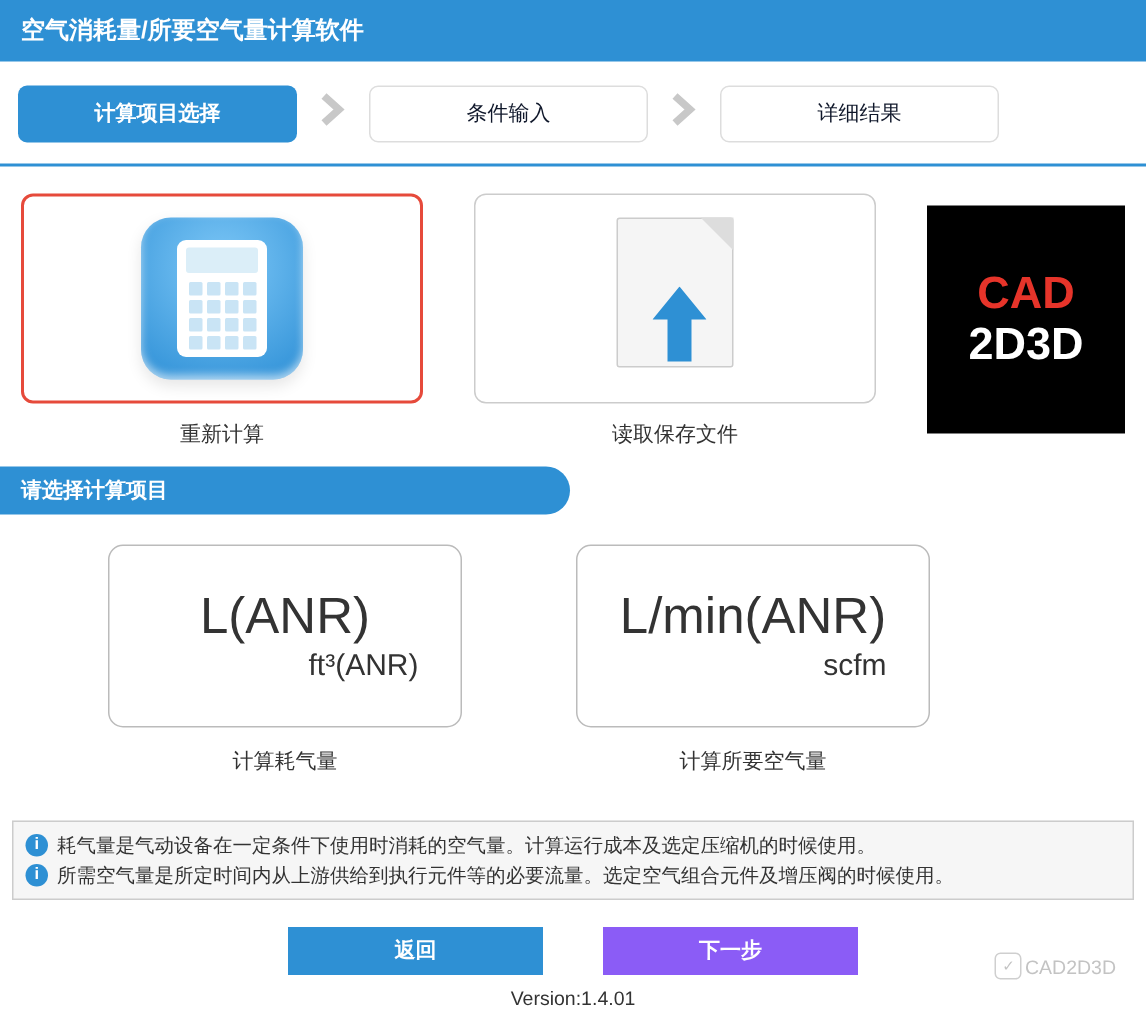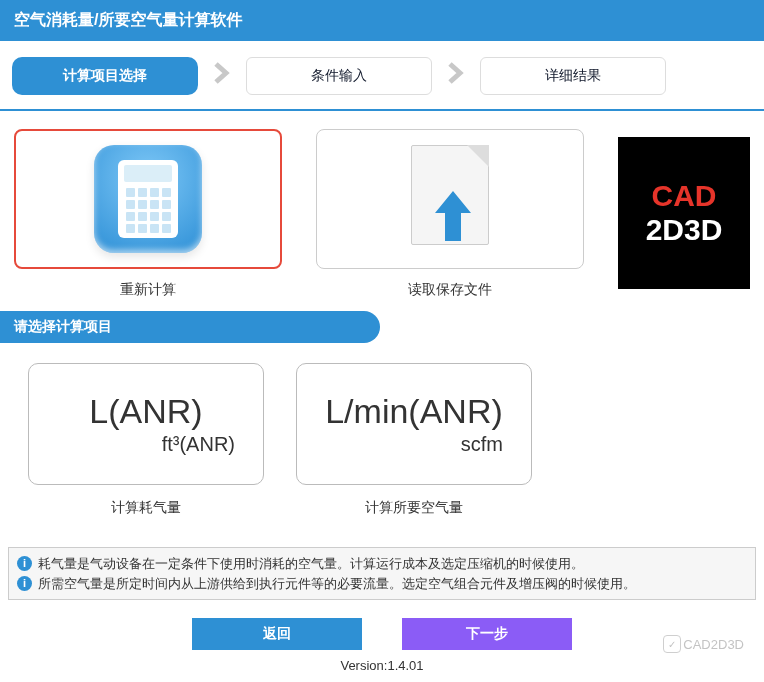--- a/index.html
+++ b/index.html
@@ -27,21 +27,20 @@
       display: flex;
       align-items: center;
       justify-content: center;
       font-size: 14px;
       border-radius: 6px;
     }
     .step.active {
       background: #2e90d4;
       color: #fff;
       font-weight: bold;
-      border-radius: 10px;
     }
     .step.disabled {
       background: #fff;
       border: 1px solid #ddd;
       color: #0f172a;
     }
     .step-arrow {
       color: #c8c8c8;
       font-size: 28px;
       font-weight: bold;
@@ -114,21 +113,21 @@
       width: 380px;
       border-radius: 0 22px 22px 0;
       margin-top: 8px;
     }
     
     .calc-options {
       display: flex;
       gap: 32px;
       padding: 20px 28px 10px 28px;
     }
-    .calc-opt-wrap { text-align: center; }
+    .calc-opt-wrap { text-align: center; margin-left: 44px; }
     .calc-opt {
       width: 236px; height: 122px;
       border: 1px solid #bbb; border-radius: 10px;
       display: flex; flex-direction: column; align-items: center; justify-content: center;
       cursor: pointer; color: #333;
     }
     .calc-opt .big { font-size: 34px; }
     .calc-opt .small { font-size: 20px; align-self: flex-end; padding-right: 28px; margin-top: 2px; }
     .calc-opt-label { margin-top: 14px; font-size: 14px; color: #333; }
     

